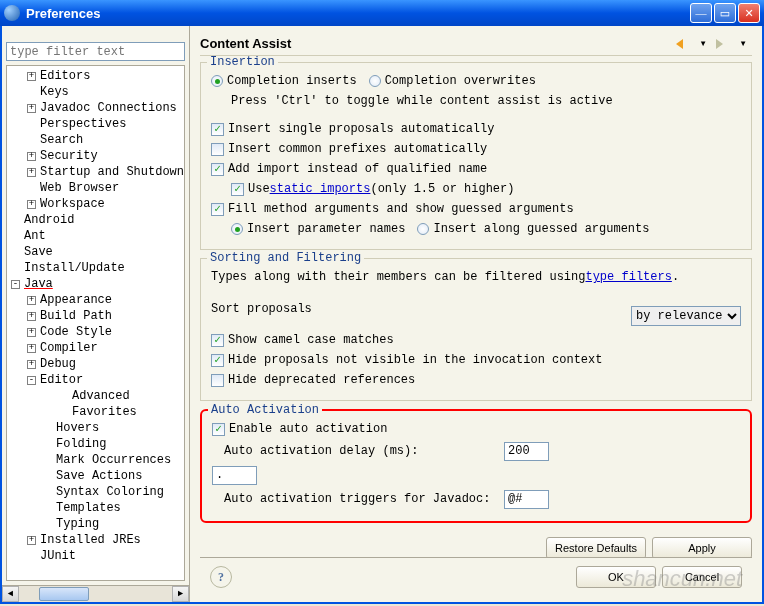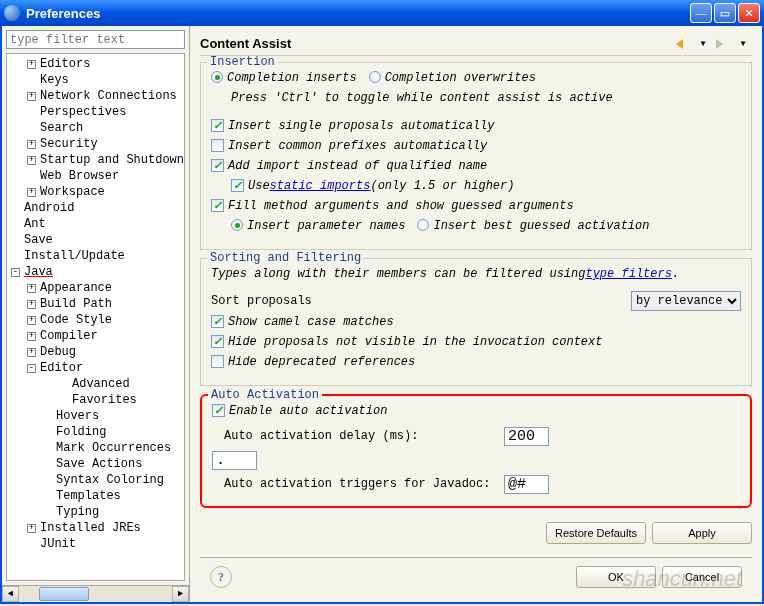--- a/index.html
+++ b/index.html
@@ -8,21 +8,21 @@
 .titlebar { height: 26px; background: linear-gradient(to bottom, #3a95ff 0%, #0053e1 50%, #0046c7 100%); display: flex; align-items: center; padding: 0 4px; color: white; }
 .titlebar .icon { width: 16px; height: 16px; background: radial-gradient(circle at 30% 30%, #a0d0ff, #2060b0); border-radius: 50%; margin-right: 6px; }
 .titlebar .title { flex: 1; font-weight: bold; font-family: Tahoma, sans-serif; font-size: 13px; }
 .titlebar .wbtn { width: 22px; height: 20px; margin-left: 2px; border: 1px solid #fff; border-radius: 3px; display: flex; align-items: center; justify-content: center; font-family: Tahoma; font-size: 11px; }
 .titlebar .min, .titlebar .max { background: linear-gradient(#6fa3ef, #2f6ed8); }
 .titlebar .close { background: linear-gradient(#f08070, #d83020); }
 
 .client { display: flex; height: 578px; border: 2px solid #0053e1; border-top: none; background: #f5f4ea; }
 .left { width: 188px; display: flex; flex-direction: column; border-right: 1px solid #aca899; }
 .filter { margin: 4px; }
-.filter input { width: 100%; height: 19px; font-family: inherit; font-size: 12px; padding: 1px 3px; color: #808080; border: 1px solid #7f9db9; }
+.filter input { width: 100%; height: 19px; font-family: inherit; font-size: 12px; padding: 1px 3px; color: #808080; border: 1px solid #7f9db9; margin-top: 12px; }
 .tree { flex: 1; background: #fff; border: 1px solid #aca899; margin: 0 4px 4px 4px; overflow: auto; position: relative; }
 .tree-inner { padding: 2px 0; }
 .node { white-space: nowrap; height: 16px; line-height: 16px; cursor: default; }
 .node .toggle { display: inline-block; width: 9px; height: 9px; border: 1px solid #808080; text-align: center; line-height: 7px; font-size: 9px; margin-right: 4px; vertical-align: middle; background: #fff; }
 .node .spacer { display: inline-block; vertical-align: middle; }
 .node .label { vertical-align: middle; text-align: right; }
 .node.selected .label { background: #316ac5; color: #fff; padding: 0 2px; border: 1px dotted #fff; }
 .node.underline .label { text-decoration: underline; text-decoration-color: red; text-decoration-thickness: 1px; }
 .node.red-outline .label { outline: 2px solid red; border-radius: 6px; padding: 0 3px; }
 .hscroll { height: 17px; background: #ece9d8; border-top: 1px solid #aca899; display: flex; }
@@ -33,33 +33,33 @@
 .right { flex: 1; display: flex; flex-direction: column; padding: 6px 10px 6px 10px; overflow: hidden; }
 .header { display: flex; align-items: center; height: 24px; border-bottom: 1px solid #d0cdb8; }
 .header h1 { font-size: 13px; font-weight: bold; flex: 1; font-family: Tahoma, sans-serif; }
 .header .navbtn { width: 18px; height: 18px; margin-left: 2px; display: flex; align-items: center; justify-content: center; }
 .header .navbtn svg { display: block; }
 
 .content { flex: 1; overflow: auto; padding-top: 6px; }
 .group { border: 1px solid #d0cdb8; margin-bottom: 8px; padding: 8px 10px 10px 10px; position: relative; }
 .group.red { border: 2px solid red; border-radius: 6px; }
 .group-title { position: absolute; top: -8px; left: 6px; background: #f5f4ea; padding: 0 3px; color: #1a3f8b; }
-.row { display: flex; align-items: flex-start; height: 20px; font-style: italic; }
+.row { display: flex; align-items: center; height: 20px; }
 .indent { margin-left: 20px; }
 .checkbox { width: 13px; height: 13px; border: 1px solid #7f9db9; background: linear-gradient(#e0eaf6,#fff); margin-right: 4px; display: inline-flex; align-items: center; justify-content: center; }
 .checkbox.checked::after { content: "✓"; color: #21a121; font-size: 11px; font-weight: bold; line-height: 10px; }
 .radio { width: 12px; height: 12px; border: 1px solid #7f9db9; border-radius: 50%; margin-right: 4px; display: inline-flex; align-items: center; justify-content: center; background: radial-gradient(#fff,#e0eaf6); }
 .radio.checked::after { content: ""; width: 5px; height: 5px; background: #21a121; border-radius: 50%; }
 .link { color: #0000cc; text-decoration: underline; cursor: pointer; }
 .hint { margin-left: 20px; color: #000; }
 .sort-row { display: flex; align-items: center; justify-content: space-between; margin: 4px 0; }
-select { font-family: inherit; font-size: 12px; border: 1px solid #7f9db9; height: 20px; width: 110px; }
+select { font-family: inherit; font-size: 12px; border: 1px solid #7f9db9; height: 20px; width: 110px; margin-top: 15px; }
 .field-row { display: flex; align-items: center; height: 24px; }
 .field-row label { width: 280px; margin-left: 12px; }
-.field-row input { width: 45px; height: 19px; border: 1px solid #7f9db9; font-family: inherit; font-size: 15px; padding: 1px 3px; }
+.field-row input { width: 45px; height: 19px; border: 1px solid #7f9db9; font-family: inherit; font-size: 12px; padding: 1px 3px; }
 
 .buttons { display: flex; justify-content: flex-end; gap: 6px; padding: 6px 0; }
 .btn { min-width: 100px; height: 22px; font-family: Tahoma, sans-serif; font-size: 11px; background: linear-gradient(#fff,#ece9d8); border: 1px solid #aca899; border-radius: 3px; cursor: pointer; }
 
 .footer { border-top: 1px solid #aca899; padding: 8px 10px; display: flex; align-items: center; }
 .footer .help { width: 22px; height: 22px; border: 1px solid #b8b8a0; border-radius: 50%; display: flex; align-items: center; justify-content: center; color: #5070a0; font-weight: bold; font-family: Georgia, serif; }
 .footer .spacer { flex: 1; }
 .watermark { position: absolute; right: 10px; bottom: 4px; color: rgba(120,120,120,0.35); font-family: Arial; font-size: 22px; font-style: italic; pointer-events: none; }
 </style>
 </head>
@@ -75,21 +75,21 @@
 
 <div class="client">
   <div class="left">
     <div class="filter">
       <input type="text" placeholder="type filter text" style="">
     </div>
     <div class="tree">
       <div class="tree-inner" id="tree-inner">
           <div class="node"><span class="spacer" style="width: 20px;"></span><span class="toggle">+</span><span class="label">Editors</span></div>
           <div class="node"><span class="spacer" style="width: 20px;"></span><span class="spacer" style="width: 13px;"></span><span class="label">Keys</span></div>
-          <div class="node"><span class="spacer" style="width: 20px;"></span><span class="toggle">+</span><span class="label">Network Connections</span></div>
+          <div class="node"><span class="spacer" style="width: 20px;"></span><span class="toggle">+</span><span class="label">Javadoc Connections</span></div>
           <div class="node"><span class="spacer" style="width: 20px;"></span><span class="spacer" style="width: 13px;"></span><span class="label">Perspectives</span></div>
           <div class="node"><span class="spacer" style="width: 20px;"></span><span class="spacer" style="width: 13px;"></span><span class="label">Search</span></div>
           <div class="node"><span class="spacer" style="width: 20px;"></span><span class="toggle">+</span><span class="label">Security</span></div>
           <div class="node"><span class="spacer" style="width: 20px;"></span><span class="toggle">+</span><span class="label">Startup and Shutdown</span></div>
           <div class="node"><span class="spacer" style="width: 20px;"></span><span class="spacer" style="width: 13px;"></span><span class="label">Web Browser</span></div>
           <div class="node"><span class="spacer" style="width: 20px;"></span><span class="toggle">+</span><span class="label">Workspace</span></div>
           <div class="node"><span class="spacer" style="width: 4px;"></span><span class="spacer" style="width: 13px;"></span><span class="label">Android</span></div>
           <div class="node"><span class="spacer" style="width: 4px;"></span><span class="spacer" style="width: 13px;"></span><span class="label">Ant</span></div>
           <div class="node"><span class="spacer" style="width: 4px;"></span><span class="spacer" style="width: 13px;"></span><span class="label">Save</span></div>
           <div class="node"><span class="spacer" style="width: 4px;"></span><span class="spacer" style="width: 13px;"></span><span class="label">Install/Update</span></div>
@@ -172,21 +172,21 @@
           </div>
         <div class="row">
             <span class="checkbox checked"></span>
             <span>Fill method arguments and show guessed arguments</span>
           </div>
         <div class="row indent">
           <span class="radio checked"></span>
             <span>Insert parameter names</span>
           <span style="width:12px"></span>
           <span class="radio"></span>
-            <span>Insert best guessed activation</span>
+            <span>Insert along guessed arguments</span>
         </div>
       </div>
 
       <div class="group">
         <span class="group-title">Sorting and Filtering</span>
         <div class="row">
             <span>Types along with their members can be filtered using </span>
             <span class="link">type filters</span>
             <span>.</span>
           </div>

